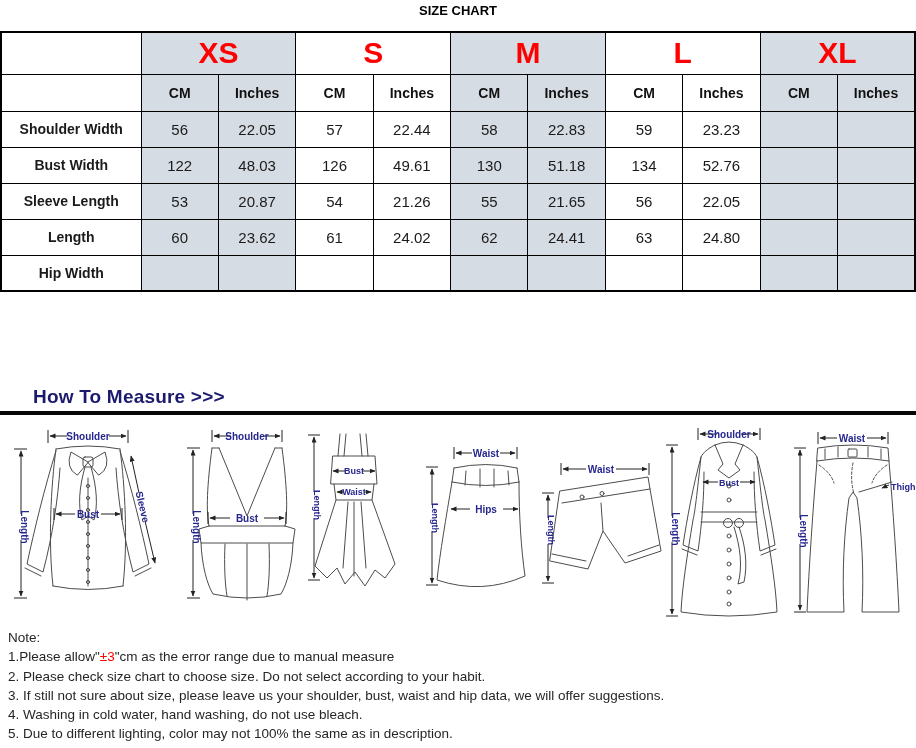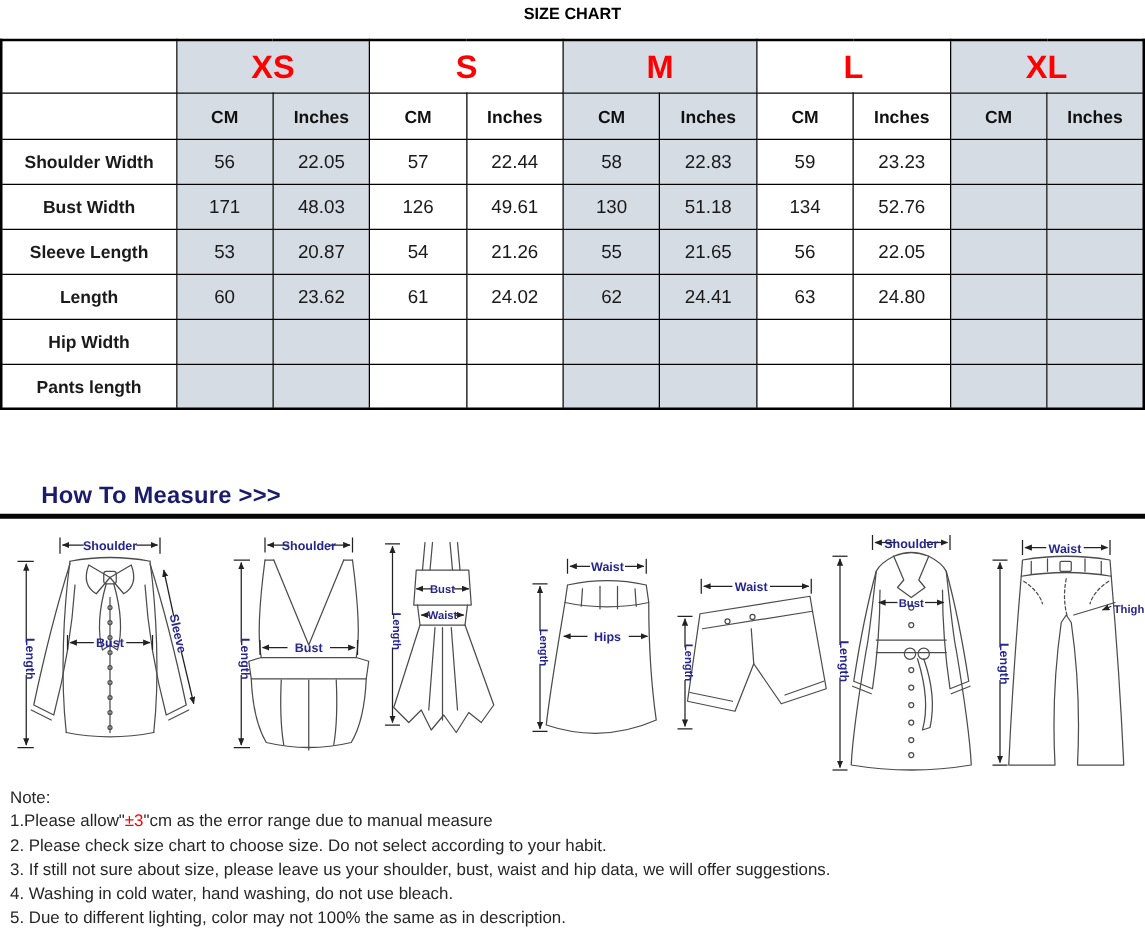--- a/index.html
+++ b/index.html
@@ -17,21 +17,21 @@
     border-collapse: collapse; table-layout: fixed;
     border: 2px solid #000;
   }
   .sizechart th, .sizechart td {
     border: 1px solid #000; text-align: center; vertical-align: middle;
     overflow: hidden; padding: 0; background: #fff;
   }
   .sizechart tr.r-size  { height: 42px; }
   .sizechart tr.r-unit  { height: 37px; }
   .sizechart tr.r-data  { height: 36px; }
-  .sizechart th.size  { font-size: 26px; font-weight: bold; color: var(--red, #f00); margin-top: 23px; }
+  .sizechart th.size  { font-size: 30px; font-weight: bold; color: var(--red, #f00); margin-top: 23px; }
   .sizechart th.unit  { font-size: 14px; font-weight: bold; color: #111; margin-top: 12px; }
   .sizechart td.rlabel { font-size: 14px; font-weight: bold; }
   .sizechart td.val    { font-size: 15px; }
   .sizechart .sh { background: var(--shade, #d6dce4); }
   .measure-heading {
     position: absolute; top: 386px; left: 9px;
     font-size: 19px; font-weight: bold; color: var(--navy-dark, #1b1b6e);
     letter-spacing: 0.2px;
     margin-left: 24px;
   }
@@ -94,21 +94,21 @@
         <td class="val">22.44</td>
         <td class="val sh">58</td>
         <td class="val sh">22.83</td>
         <td class="val">59</td>
         <td class="val">23.23</td>
         <td class="val sh"></td>
         <td class="val sh"></td>
       </tr>
       <tr class="r-data">
         <td class="rlabel">Bust Width</td>
-        <td class="val sh">171</td>
+        <td class="val sh">122</td>
         <td class="val sh">48.03</td>
         <td class="val">126</td>
         <td class="val">49.61</td>
         <td class="val sh">130</td>
         <td class="val sh">51.18</td>
         <td class="val">134</td>
         <td class="val">52.76</td>
         <td class="val sh"></td>
         <td class="val sh"></td>
       </tr>
@@ -133,33 +133,20 @@
         <td class="val">24.02</td>
         <td class="val sh">62</td>
         <td class="val sh">24.41</td>
         <td class="val">63</td>
         <td class="val">24.80</td>
         <td class="val sh"></td>
         <td class="val sh"></td>
       </tr>
       <tr class="r-data">
         <td class="rlabel">Hip Width</td>
-        <td class="val sh"></td>
-        <td class="val sh"></td>
-        <td class="val"></td>
-        <td class="val"></td>
-        <td class="val sh"></td>
-        <td class="val sh"></td>
-        <td class="val"></td>
-        <td class="val"></td>
-        <td class="val sh"></td>
-        <td class="val sh"></td>
-      </tr>
-      <tr class="r-data">
-        <td class="rlabel">Pants length</td>
         <td class="val sh"></td>
         <td class="val sh"></td>
         <td class="val"></td>
         <td class="val"></td>
         <td class="val sh"></td>
         <td class="val sh"></td>
         <td class="val"></td>
         <td class="val"></td>
         <td class="val sh"></td>
         <td class="val sh"></td>

